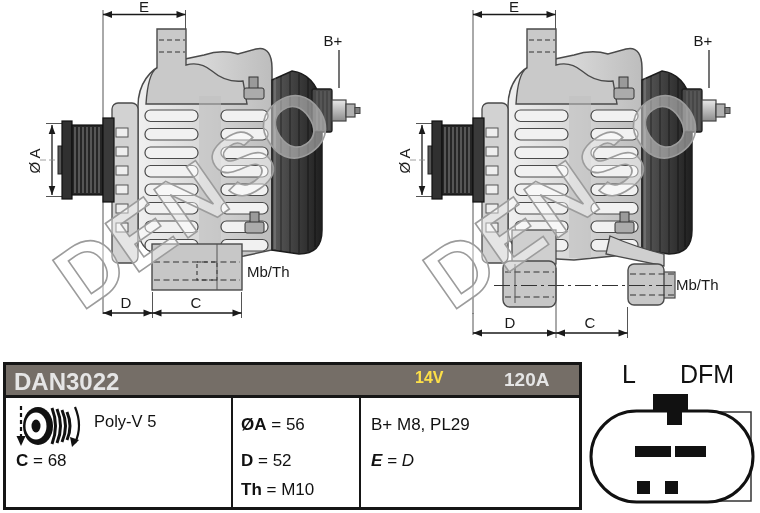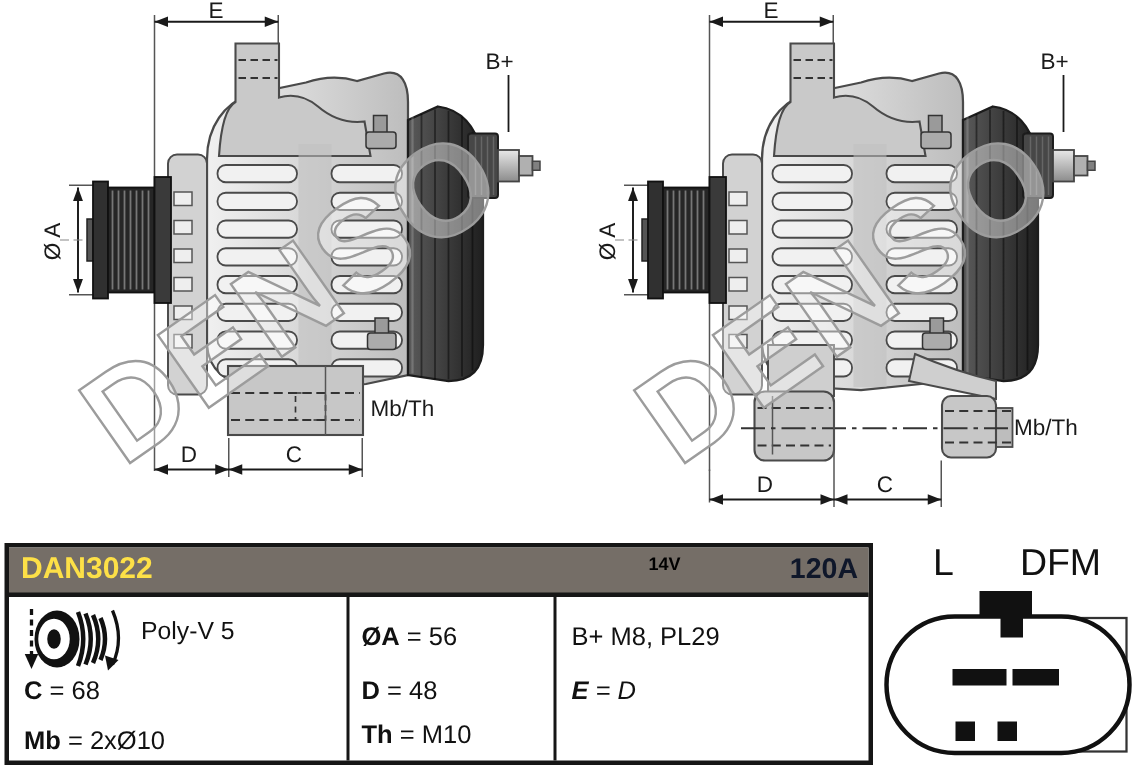--- a/index.html
+++ b/index.html
@@ -8,27 +8,27 @@
   svg text{font-family:"Liberation Sans",sans-serif;}
   .alt{position:absolute;top:0;}
   .alt-left{left:0;}
   .alt-right{left:370px;}
   .dim-label{font-size:15px;fill:#1a1a1a;}
   .watermark{font-size:86px;font-weight:bold;letter-spacing:2px;
              fill:rgba(255,255,255,0.42);stroke:#9c9c9c;stroke-width:1.6px;}
   .spec-table{position:absolute;left:3px;top:362px;width:579px;height:148px;
               border:3px solid #161616;background:#fff;box-sizing:border-box;}
   .spec-header{position:relative;height:30px;background:#756e67;border-bottom:3px solid #161616;}
-  .spec-header .pn{position:absolute;left:8px;top:3px;font-size:20px;font-weight:bold;color:#fde047;}
-  .spec-header .volt{position:absolute;left:409px;top:4px;width:56px;text-align:center;font-size:12px;font-weight:bold;color:#000000;}
-  .spec-header .amp{position:absolute;left:498px;top:4px;width:68px;text-align:right;font-size:19px;font-weight:bold;color:#0f172a;}
+  .spec-header .pn{position:absolute;left:8px;top:3px;font-size:24px;font-weight:bold;color:#e5e5e5;}
+  .spec-header .volt{position:absolute;left:409px;top:4px;width:56px;font-size:16px;font-weight:bold;color:#fde047;}
+  .spec-header .amp{position:absolute;left:498px;top:4px;width:68px;text-align:left;font-size:19px;font-weight:bold;color:#e5e5e5;}
   .spec-body{display:flex;height:109px;}
   .spec-col{position:relative;box-sizing:border-box;height:109px;}
   .c1{width:227px;border-right:2.5px solid #161616;}
-  .c2{width:138px;border-right:2.5px solid #161616;text-align:center;}
+  .c2{width:128px;border-right:2.5px solid #161616;text-align:center;}
   .c3{flex:1;}
   .cell-line{position:absolute;font-size:17px;white-space:nowrap;}
   .cell-line b{font-weight:bold;}
   .pulley-ic{position:absolute;left:8px;top:5px;}
   .pulley-txt{position:absolute;left:88px;top:14px;font-size:16.5px;}
   .connector{position:absolute;left:583px;top:357px;width:177px;height:156px;}
 </style>
 </head>
 <body>
 
@@ -239,30 +239,27 @@
             <path d="M48,7 Q55,23 48,39"></path>
             <path d="M53,9 Q59,23 53,37"></path>
           </g>
           <path d="M61,4 Q69,23 61,40" fill="none" stroke="#111" stroke-width="2.2"></path>
           <polygon points="58,44 56,34 65,37" fill="#111"></polygon>
         </svg>
         <span class="pulley-txt">Poly-V 5</span>
         <div class="cell-line" style="left:10px;top:53px;">
           <b>C</b> <span>= 68</span>
         </div>
-        <div class="cell-line" style="left:10px;top:86px;">
-          <b>Mb</b> <span>= 2xØ10</span>
-        </div>
       </div>
       <div class="spec-col c2">
         <div class="cell-line" style="left:8px;top:17px;">
           <b>ØA</b> <span>= 56</span>
         </div>
         <div class="cell-line" style="left:8px;top:53px;">
-          <b>D</b> <span>= 48</span>
+          <b>D</b> <span>= 52</span>
         </div>
         <div class="cell-line" style="left:8px;top:82px;">
           <b>Th</b> <span>= M10</span>
         </div>
       </div>
       <div class="spec-col c3">
         <div class="cell-line" style="left:10px;top:17px;">B+ M8, PL29</div>
         <div class="cell-line" style="left:10px;top:53px;font-style:italic;">
           <b>E</b> <span>= D</span>
         </div>

